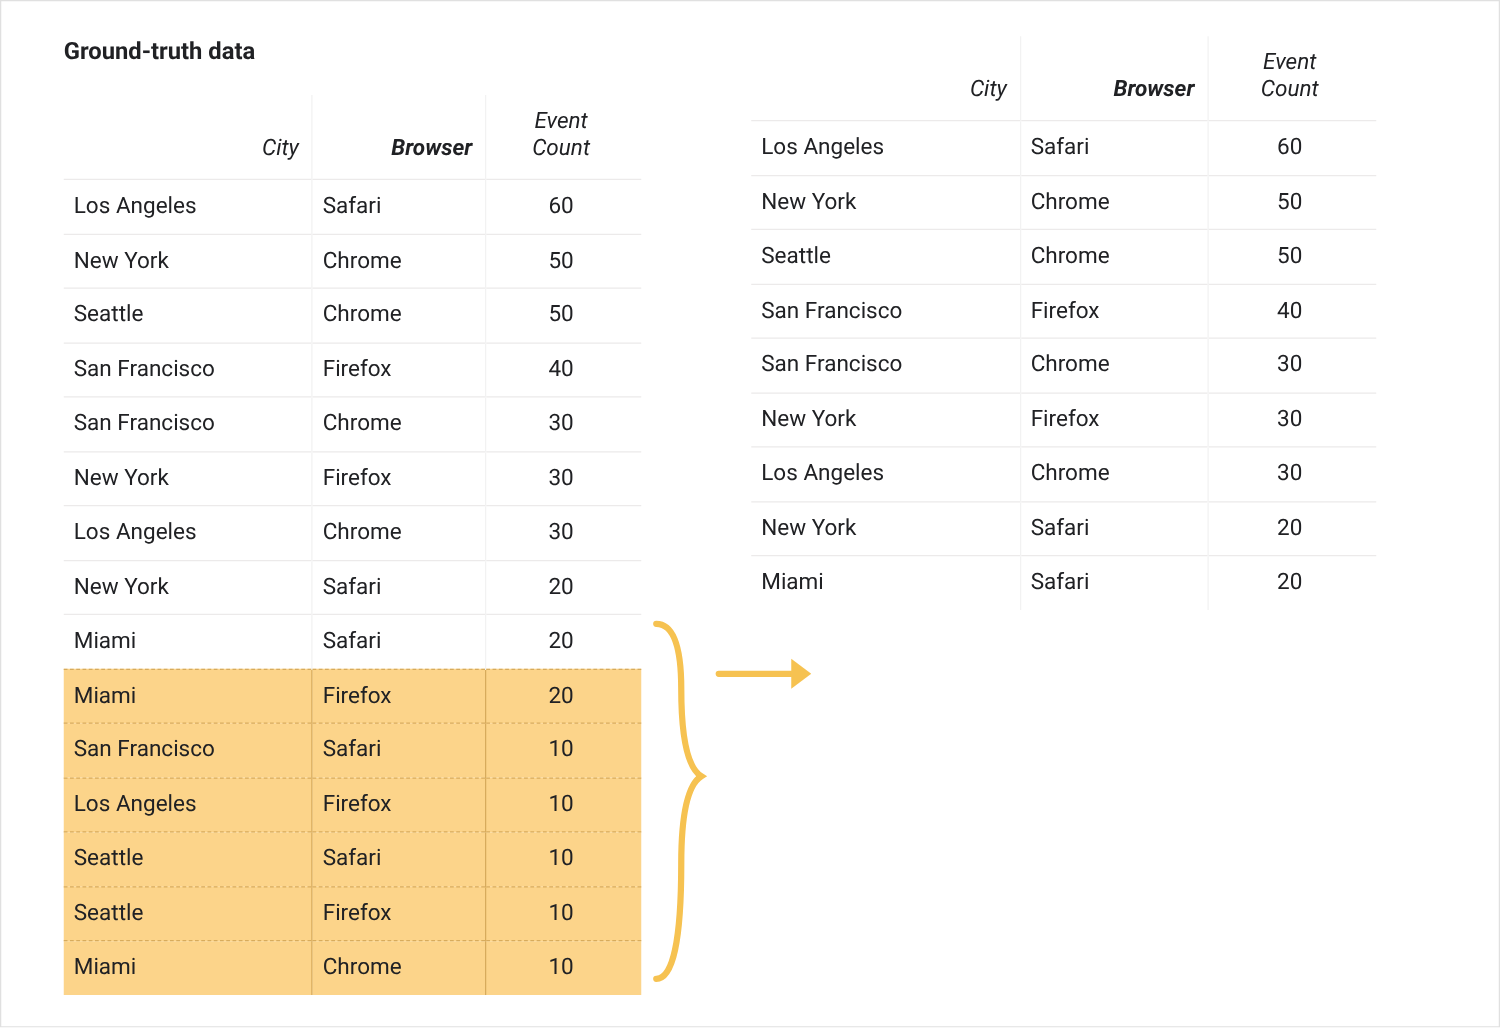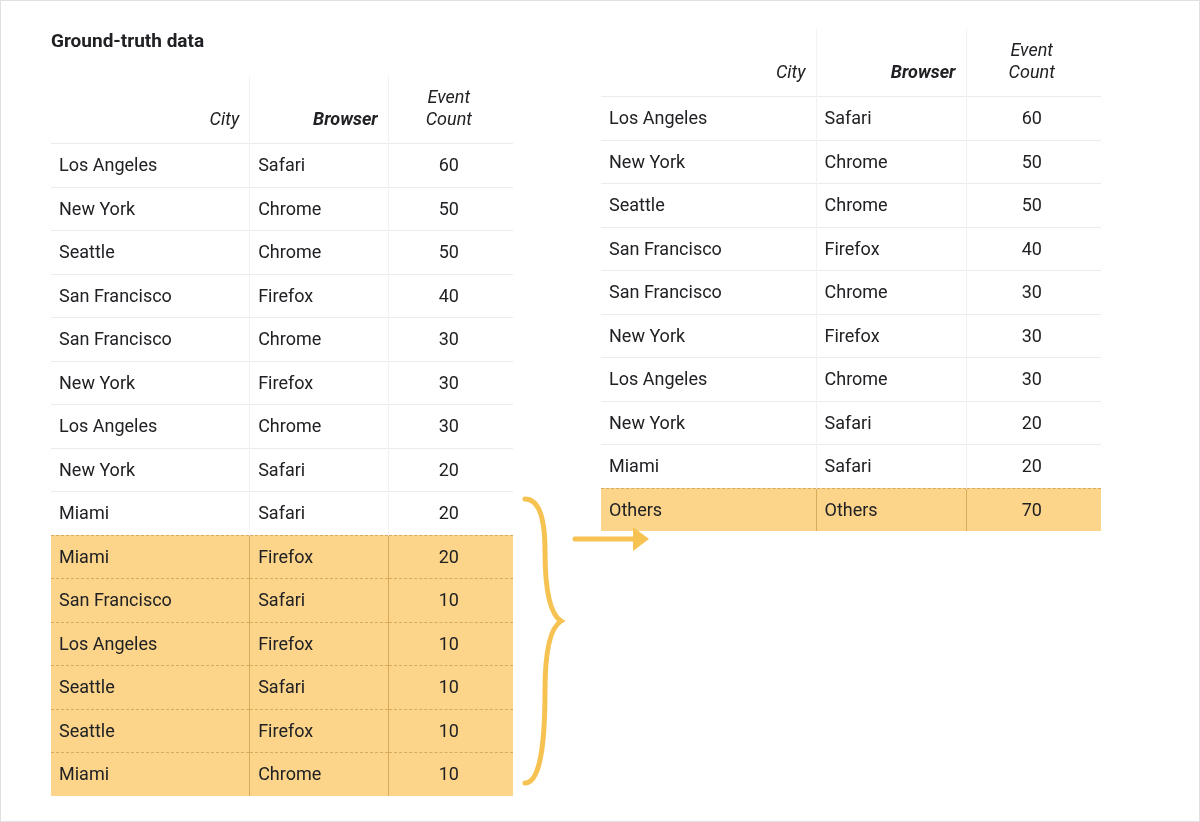--- a/index.html
+++ b/index.html
@@ -209,25 +209,20 @@
           <tr>
             <td>New York</td>
             <td>Safari</td>
             <td class="num">20</td>
           </tr>
           <tr>
             <td>Miami</td>
             <td>Safari</td>
             <td class="num">20</td>
           </tr>
-          <tr class="hl">
-            <td>Others</td>
-            <td>Others</td>
-            <td class="num">70</td>
-          </tr>
         </tbody>
     </table>
   </div>
 
   <svg class="connector" viewBox="0 0 128 300">
     <g stroke="#f6c251" stroke-width="5" fill="none" stroke-linecap="round">
 
       <path d="M4 8 Q24 8 24 60 Q24 120 40 130 Q24 140 24 200 Q24 292 4 292"></path>
 
       <line x1="54" y1="48" x2="112" y2="48"></line>

